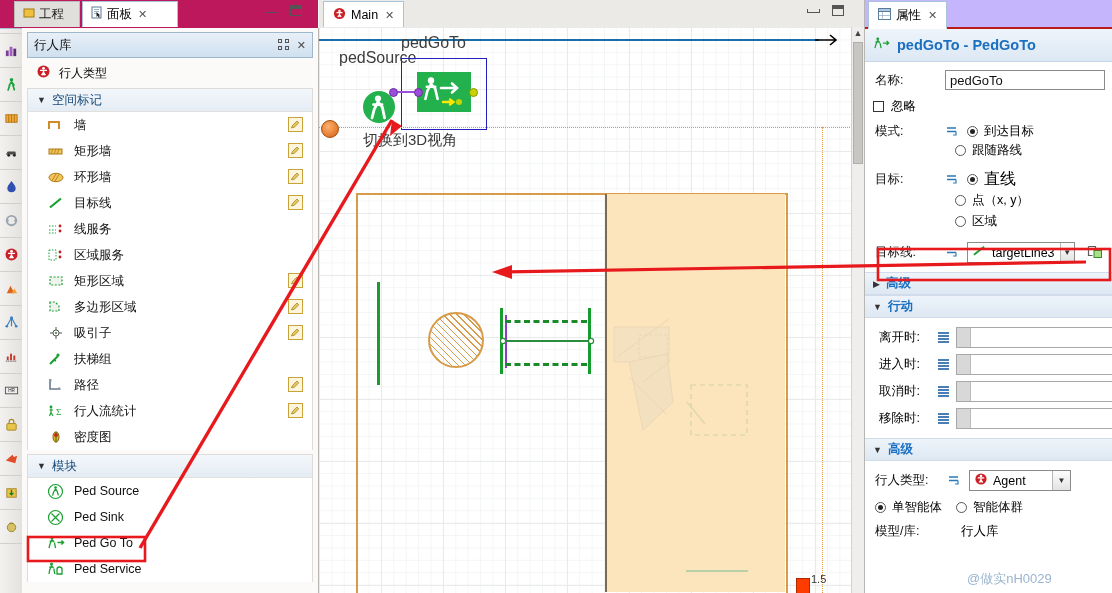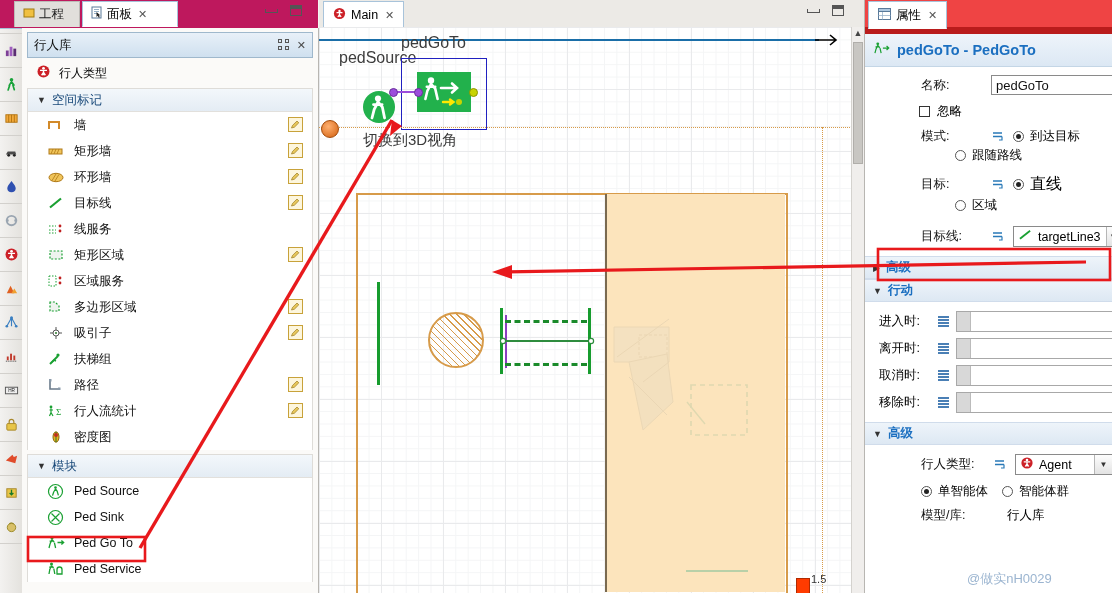--- a/index.html
+++ b/index.html
@@ -119,27 +119,27 @@
   .dotted-orange{position:absolute;border-top:1px dotted #d79b4a;}
   .dotted-orange-v{position:absolute;border-left:1px dotted #d79b4a;}
   .scalebar{position:absolute;background:#ff3b00;border:1px solid #b02a00;}
   .ghost{position:absolute;opacity:.35;}
 
   
   #props{
     position:absolute;left:864px;top:0;width:248px;height:593px;
     background:#fff;border-left:1px solid #b8b6b2;overflow:hidden;
   }
-  #props-tabbar{height:27px;background:#ef4444;border-bottom:7px solid #b91c1c;position:relative;}
+  #props-tabbar{height:27px;background:#c4b5fd;border-bottom:2px solid #b91c1c;position:relative;}
   .ptab{position:absolute;left:3px;top:1px;height:26px;display:flex;align-items:center;gap:5px;padding:0 9px;
     background:#fff;border:1px solid #a8c3da;border-bottom:1px solid #fff;font-size:12.5px;}
   .prop-title{display:flex;align-items:center;gap:7px;padding:7px 0 7px 8px;
     background:linear-gradient(to bottom,#eef4fa,#dce8f4);border-bottom:1px solid #c4d6e6;}
   .prop-title .tt{font-size:14.5px;font-weight:bold;color:#1b6fc0;}
-  .prow{display:flex;align-items:center;padding:4px 0 4px 10px;gap:6px;margin-left:46px;}
+  .prow{display:flex;align-items:center;padding:4px 0 4px 10px;gap:6px;}
   .plabel{width:64px;font-size:12.5px;color:#111;flex:0 0 64px;}
   .pinput{height:20px;border:1px solid #8a8a8a;background:#fff;padding:1px 4px;box-sizing:border-box;font-size:13px;color:#111;display:flex;align-items:center;}
   .eqicon{width:16px;flex:0 0 16px;color:#2a7ab8;font-size:12px;line-height:1;}
   .radio{width:11px;height:11px;border:1.4px solid #555;border-radius:50%;display:inline-block;position:relative;box-sizing:border-box;flex:0 0 11px;}
   .radio.on::after{content:"";position:absolute;left:2px;top:2px;width:5px;height:5px;border-radius:50%;background:#222;}
   .chk{width:11px;height:11px;border:1.4px solid #333;display:inline-block;box-sizing:border-box;flex:0 0 11px;}
   .radio-row{display:flex;align-items:center;gap:6px;padding:2px 0 2px 90px;font-size:12.5px;}
   .sect{height:21px;display:flex;align-items:center;gap:6px;padding-left:8px;
     background:linear-gradient(to bottom,#eef4fa,#dde8f3);border-top:1px solid #d0dceb;border-bottom:1px solid #d0dceb;
     color:#1b6fc0;font-size:12.5px;font-weight:bold;}
@@ -389,41 +389,41 @@
                 <circle cx="13" cy="4" r="1.4" fill="#c02020"></circle>
                 <circle cx="13" cy="9" r="1.4" fill="#c02020"></circle>
               </svg>
             </span>
           <span class="li-label">线服务</span>
         </div>
 
         <div class="lib-item">
           <span class="li-icon">
             <svg width="18" height="14" viewBox="0 0 18 14">
+                <rect x="2" y="2" width="7" height="10" fill="none" stroke="#1aa032" stroke-width="1" stroke-dasharray="1.5 1.5"></rect>
+                <circle cx="13" cy="4" r="1.4" fill="#c02020"></circle>
+                <circle cx="13" cy="9" r="1.4" fill="#c02020"></circle>
+              </svg>
+            </span>
+          <span class="li-label">区域服务</span>
+        </div>
+
+        <div class="lib-item">
+          <span class="li-icon">
+            <svg width="18" height="14" viewBox="0 0 18 14">
                 <rect x="3" y="3" width="12" height="8" fill="#eef3ee" stroke="#1aa032" stroke-width="1.2" stroke-dasharray="2 1.6"></rect>
               </svg>
             </span>
           <span class="li-label">矩形区域</span>
           <span class="li-edit">
             <svg class="pencil" width="15" height="15" viewBox="0 0 15 15">
                 <rect x="0.5" y="0.5" width="14" height="14" fill="#fdf6dd" stroke="#c8a23a"></rect>
                 <path d="M3.5 11l1-2.6L9 4l1.8 1.8-4.4 4.4z" fill="#e8c75a" stroke="#9a7a20" stroke-width="0.7"></path>
               </svg>
             </span>
-        </div>
-
-        <div class="lib-item">
-          <span class="li-icon">
-            <svg width="18" height="14" viewBox="0 0 18 14">
-                <rect x="2" y="2" width="7" height="10" fill="none" stroke="#1aa032" stroke-width="1" stroke-dasharray="1.5 1.5"></rect>
-                <circle cx="13" cy="4" r="1.4" fill="#c02020"></circle>
-                <circle cx="13" cy="9" r="1.4" fill="#c02020"></circle>
-              </svg>
-            </span>
-          <span class="li-label">区域服务</span>
         </div>
 
         <div class="lib-item">
           <span class="li-icon">
             <svg width="18" height="14" viewBox="0 0 18 14">
                 <path d="M3 2v9h9V6l-4-4z" fill="#eef3ee" stroke="#1aa032" stroke-width="1.2" stroke-dasharray="2 1.6"></path>
               </svg>
             </span>
           <span class="li-label">多边形区域</span>
           <span class="li-edit">
@@ -718,20 +718,24 @@
         <svg width="15" height="13" viewBox="0 0 15 13">
             <path d="M2 4h9M2 7.5h9" stroke="#2a7ab8" stroke-width="1.6"></path>
             <path d="M11 7.5v3.5h-3" stroke="#2a7ab8" stroke-width="1.2" fill="none"></path>
           </svg>
       </span>
       <span class="radio on"></span>
       <span style="font-size:16px;">直线</span>
     </div>
     <div class="radio-row">
       <span class="radio"></span>
+      <span>点（x, y）</span>
+    </div>
+    <div class="radio-row">
+      <span class="radio"></span>
       <span>区域</span>
     </div>
 
     <div class="prow" style="padding-top:10px;padding-bottom:9px;">
       <span class="plabel">目标线:</span>
       <span class="eqicon">
         <svg width="15" height="13" viewBox="0 0 15 13">
             <path d="M2 4h9M2 7.5h9" stroke="#2a7ab8" stroke-width="1.6"></path>
             <path d="M11 7.5v3.5h-3" stroke="#2a7ab8" stroke-width="1.2" fill="none"></path>
           </svg>
@@ -758,33 +762,33 @@
       <span>高级</span>
     </div>
 
     <div class="sect">
       <span class="caret">▼</span>
       <span>行动</span>
     </div>
 
     <div style="padding:6px 0 6px 0;">
       <div class="actrow">
-        <span class="actlabel">进入时:</span>
+        <span class="actlabel">离开时:</span>
         <span class="codeicon">
             <i></i>
             <i></i>
             <i></i>
             <i></i>
           </span>
         <span class="actfield">
             <span class="gutter"></span>
           </span>
       </div>
       <div class="actrow">
-        <span class="actlabel">离开时:</span>
+        <span class="actlabel">进入时:</span>
         <span class="codeicon">
             <i></i>
             <i></i>
             <i></i>
             <i></i>
           </span>
         <span class="actfield">
             <span class="gutter"></span>
           </span>
       </div>

